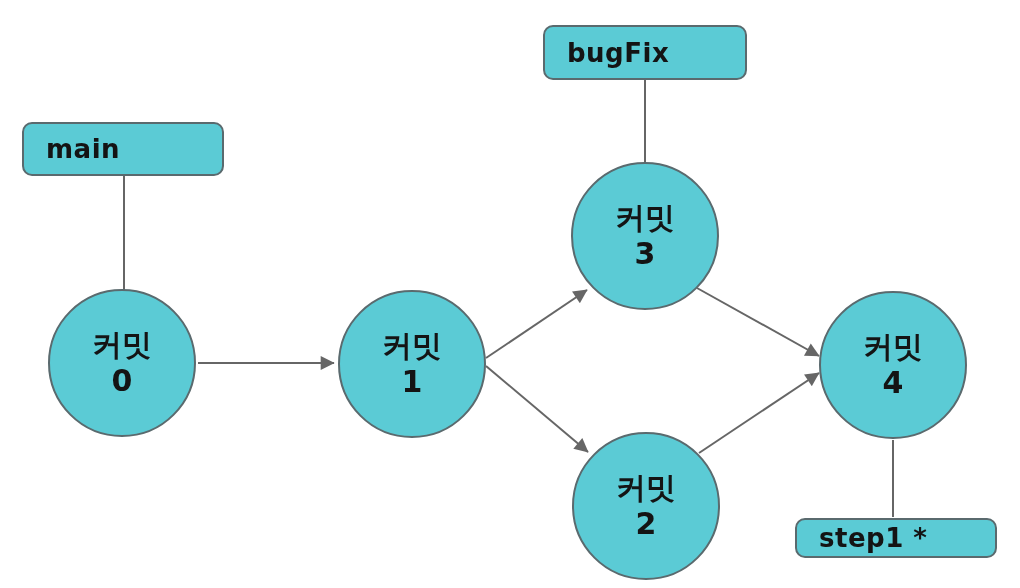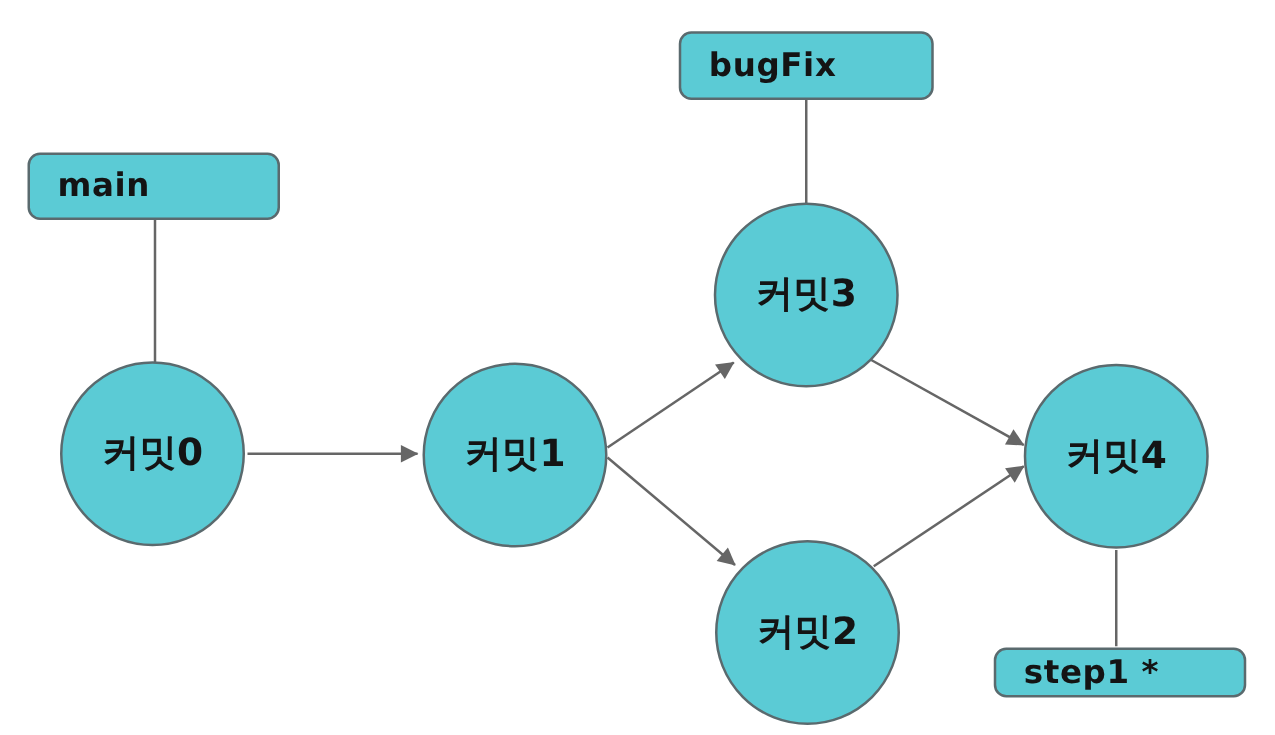--- a/index.html
+++ b/index.html
@@ -46,21 +46,21 @@
   }
   .commit {
     position: absolute;
     box-sizing: border-box;
     width: 148px;
     height: 148px;
     background: var(--node-fill, #5BCBD5);
     border: 2px solid var(--node-border, #5A6A6E);
     border-radius: 50%;
     display: flex;
-    flex-direction: row;
+    flex-direction: column;
     align-items: center;
     justify-content: center;
     color: var(--text, #141414);
     font-weight: 700;
     text-align: center;
   }
   .commit .t {
     font-size: 30px;
     line-height: 36px;
   }

